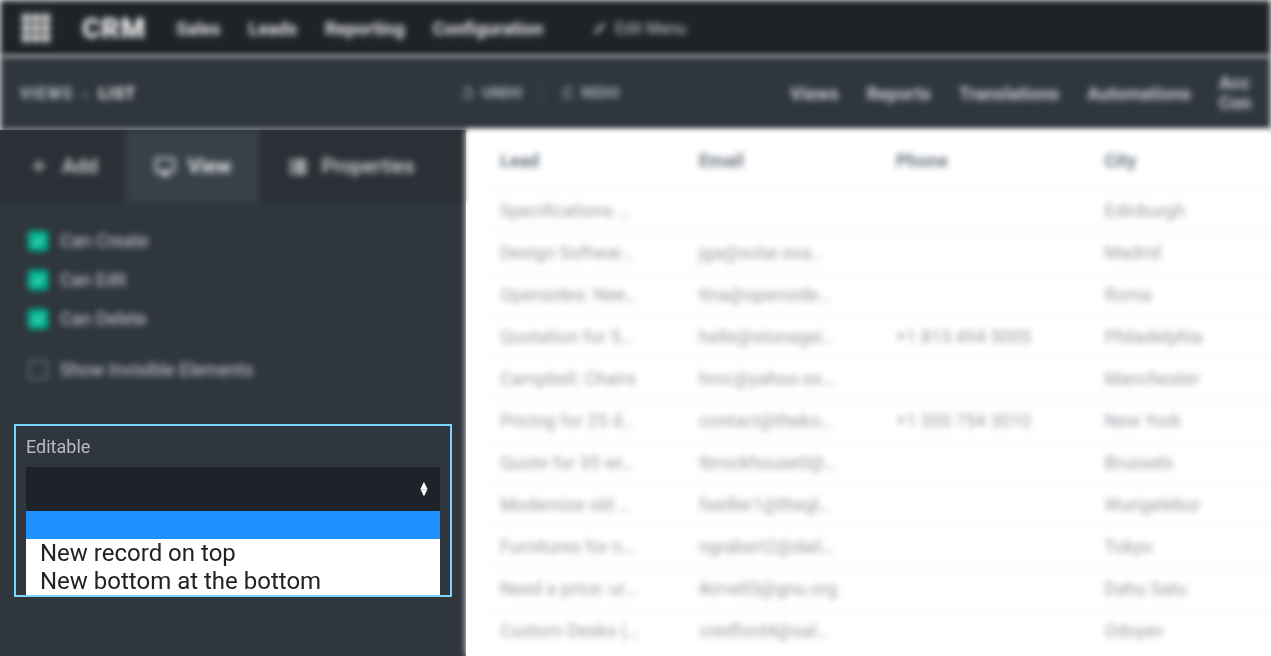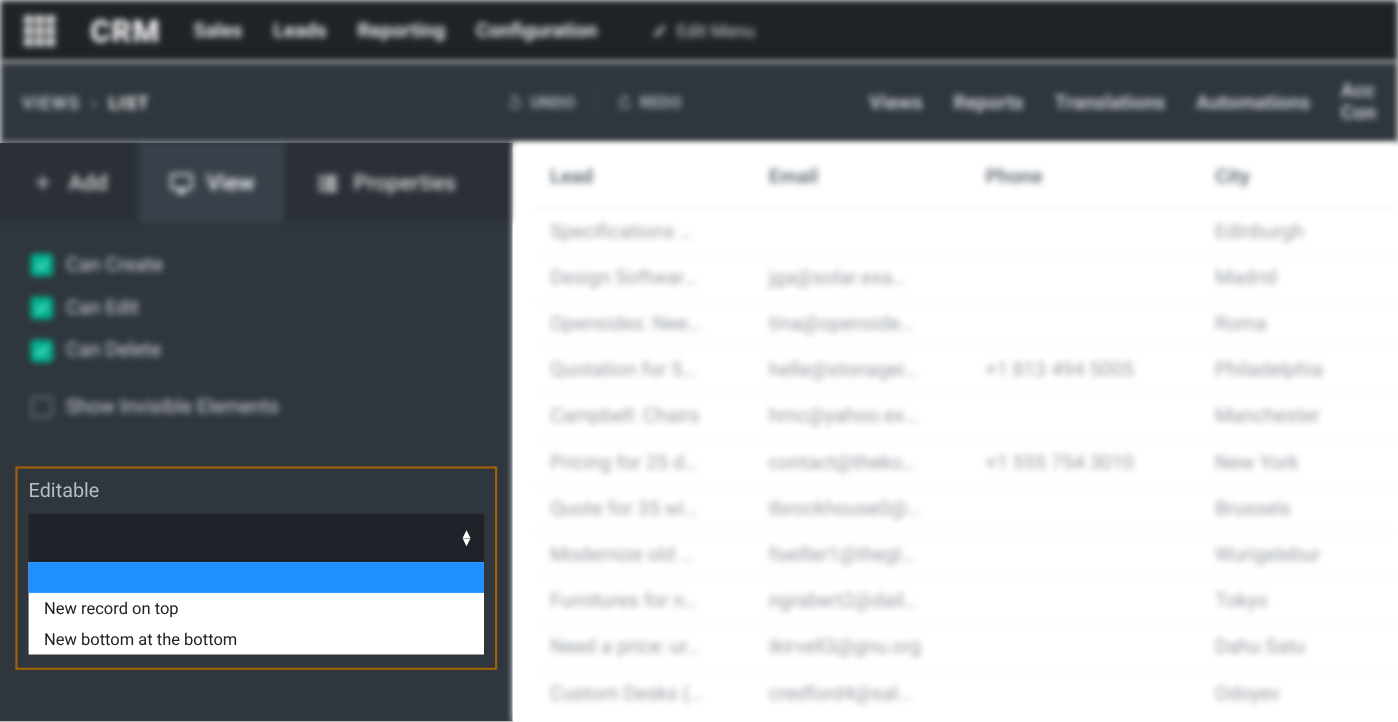--- a/index.html
+++ b/index.html
@@ -91,32 +91,32 @@
     width:20px; height:20px; border-radius:3px; display:flex; align-items:center; justify-content:center;
   }
   .checkbox.on { background:#00b894; }
   .checkbox.off { border:2px solid #6a737d; }
   .checkbox.on svg { width:14px; height:14px; fill:#fff;}
 
   
   .editable-zone {
     position:absolute;
     left:14px; top:294px; width:438px;
-    border:2px solid #a16207;
-    padding:10px 10px 12px 10px;
+    border:2px solid #7dd3fc;
+    padding:10px 10px 0 10px;
   }
   .editable-label { color:#b6bcc2; font-size:18px; margin-bottom:10px; }
   .dropdown-box {
     height:44px; background:#1d2329; border-radius:2px;
     display:flex; align-items:center; justify-content:flex-end; padding:0 10px;
     margin-bottom:0;
   }
   .chevron-stack { display:flex; flex-direction:column; line-height:0.6; color:#fff; font-size:12px;}
   .dd-list { background:#fff; color:#222; }
-  .dd-item { height:28px; display:flex; align-items:center; padding:0 14px; font-size:15px;}
+  .dd-item { height:28px; display:flex; align-items:center; padding:0 14px; font-size:24px;}
   .dd-item.selected { background:#1e90ff; }
 
   
   .table-wrap { padding: 0 0 0 22px; }
   table { border-collapse:collapse; width:100%; }
   th {
     text-align:left; font-weight:700; color:#6e7781; font-size:18px;
     padding: 20px 12px 18px 12px; border-bottom:1px solid #e5e5e5;
   }
   td {

